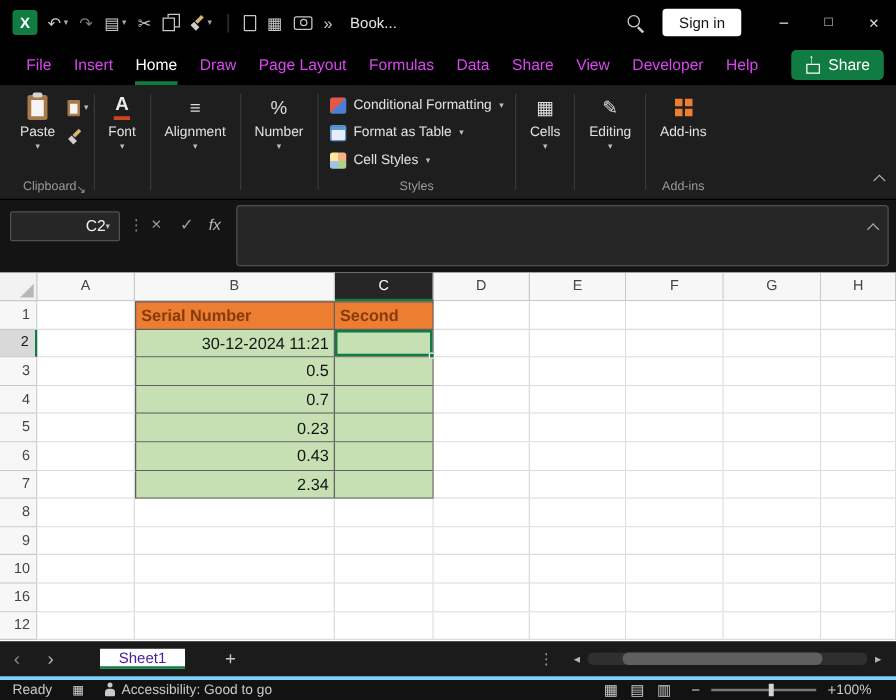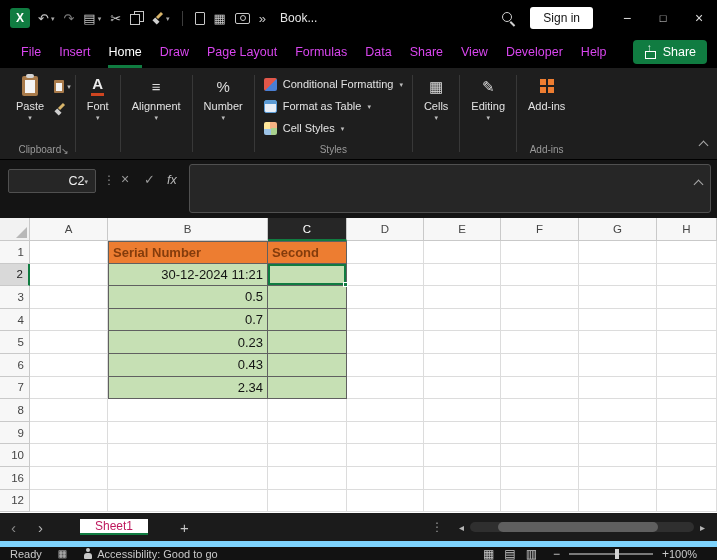--- a/index.html
+++ b/index.html
@@ -105,32 +105,32 @@
   .rb{border-right-color:#606060;border-bottom-color:#606060;}
   .rt{border-top:1px solid #606060;}
   .rl{border-left:1px solid #606060;}
   .cell.active{box-shadow:inset 0 0 0 2px var(--accent-green,#107C41);}
   .fill-handle{position:absolute;right:-2px;bottom:-2px;width:5px;height:5px;background:var(--accent-green,#107C41);border:1px solid #fff;z-index:2;}
 
   
   .tabbar{height:28px;background:#1b1b1b;display:flex;align-items:center;color:#b5b5b5;padding-right:8px;}
   .tnav{font-size:15px;padding:0 11px;color:#8a8a8a;line-height:1;}
   .tnav.fwd{color:#b5b5b5;}
-  .sheettab{margin-left:26px;height:16px;background:#fff;color:#be185d;font-size:12px;display:flex;align-items:center;
+  .sheettab{margin-left:26px;height:16px;background:#fff;color:#4c1d95;font-size:12px;display:flex;align-items:center;
             padding:0 15px;border-bottom:2.5px solid var(--accent-green,#107C41);}
   .addsheet{margin-left:32px;font-size:15px;color:#c5c5c5;}
   .tspace{flex:1;}
   .tdots{color:#9a9a9a;margin-right:12px;font-size:12px;}
   .hsb-btn{font-size:10px;color:#b5b5b5;padding:0 4px;}
   .hsb-track{width:224px;height:10px;background:#2f2f2f;border-radius:5px;position:relative;margin:0 2px;}
   .hsb-thumb{position:absolute;left:28px;top:0;width:160px;height:10px;background:#5f5f5f;border-radius:5px;}
 
   
   .statusbar{height:19px;background:#121212;display:flex;align-items:center;font-size:11px;color:#c9c9c9;
-             padding:0 10px;border-top:6px solid #7dd3fc;}
+             padding:0 10px;border-top:3px solid #7dd3fc;}
   .ready{margin-right:16px;}
   .macroic{font-size:10px;margin-right:16px;color:#c9c9c9;}
   .personic{position:relative;width:9px;height:12px;margin-right:5px;}
   .personic::before{content:'';position:absolute;left:2.5px;top:0;width:4px;height:4px;border-radius:50%;background:#c9c9c9;}
   .personic::after{content:'';position:absolute;left:0.5px;top:5px;width:8px;height:6px;border-radius:3px 3px 1px 1px;background:#c9c9c9;}
   .sspace{flex:1;}
   .viewic{font-size:12px;margin-left:10px;color:#c9c9c9;}
   .zoomout{margin-left:16px;font-size:12px;}
   .ztrack{width:84px;height:2px;background:#7a7a7a;position:relative;margin:0 9px;}
   .zthumb{position:absolute;left:55%;top:-4px;width:4px;height:10px;background:#d4d4d4;}

